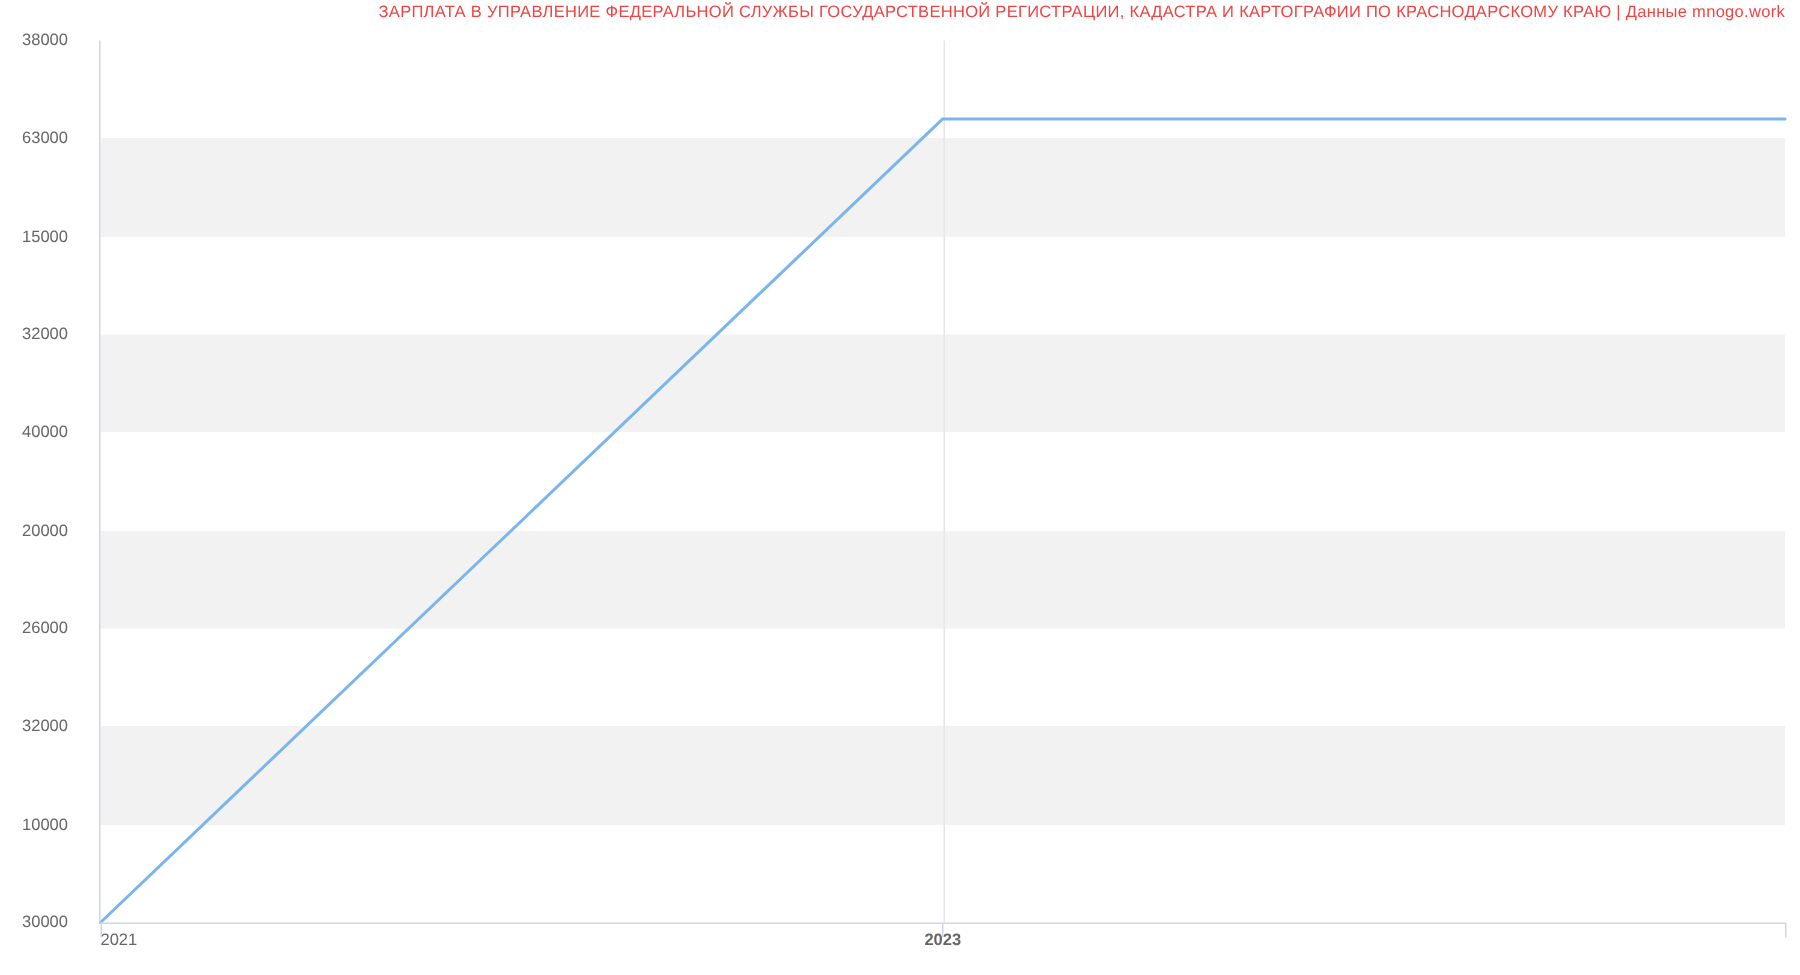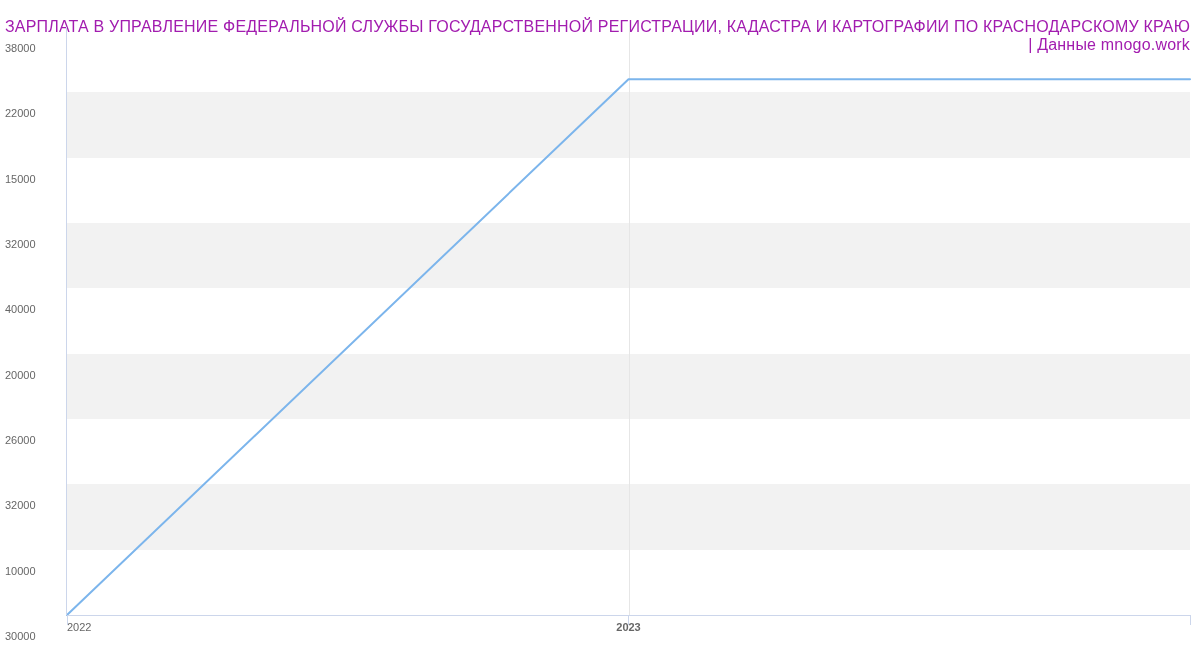--- a/index.html
+++ b/index.html
@@ -12,26 +12,26 @@
     font-size: 11px;
     color: #333333;
   }
   .chart-container {
     position: relative;
     width: 1200px;
     height: 650px;
   }
   .chart-title {
     position: absolute;
-    top: 18px;
+    top: 2px;
     left: 0;
     right: 10px;
     text-align: right;
-    font-size: 16px;
-    color: #a21caf;
+    font-size: 11px;
+    color: #ef4444;
     font-weight: 400;
     letter-spacing: 0.2px;
   }
   .plot-area {
     position: absolute;
     left: 67px;
     top: 27px;
     width: 1123px;
     height: 588px;
   }
@@ -49,25 +49,24 @@
     background: #e6e6e6;
   }
   .axis-line {
     position: absolute;
     background: #ccd6eb;
   }
   .y-tick {
     position: absolute;
     right: 1145px;
     width: 50px;
-    text-align: left;
+    text-align: center;
     color: #666666;
     font-size: 11px;
     transform: translateY(-50%);
-    margin-top: 21px;
   }
   .x-tick {
     position: absolute;
     top: 621px;
     color: #666666;
     font-size: 11px;
     transform: translateX(-50%);
     text-align: center;
   }
   .tick-mark {
@@ -117,26 +116,26 @@
 
   <div id="y-ticks">
       <div class="y-tick" style="top: 615px;">30000</div>
       <div class="y-tick" style="top: 549.667px;">10000</div>
       <div class="y-tick" style="top: 484.333px;">32000</div>
       <div class="y-tick" style="top: 419px;">26000</div>
       <div class="y-tick" style="top: 353.667px;">20000</div>
       <div class="y-tick" style="top: 288.333px;">40000</div>
       <div class="y-tick" style="top: 223px;">32000</div>
       <div class="y-tick" style="top: 157.667px;">15000</div>
-      <div class="y-tick" style="top: 92.3333px;">22000</div>
+      <div class="y-tick" style="top: 92.3333px;">63000</div>
       <div class="y-tick" style="top: 27px;">38000</div>
     </div>
 
   <div id="x-ticks">
-      <div class="x-tick" style="transform: translateX(0px); left: 67px; text-align: left;">2022</div>
+      <div class="x-tick" style="transform: translateX(0px); left: 67px; text-align: left;">2021</div>
       <div class="tick-mark" style="left: 66.5px; top: 615px; width: 1px; height: 10px;"></div>
       <div class="x-tick" style="left: 628.5px; font-weight: bold;">2023</div>
       <div class="tick-mark" style="left: 628px; top: 615px; width: 1px; height: 10px;"></div>
       <div class="x-tick" style="transform: translateX(-100%); left: 1258px; text-align: right;">2024</div>
       <div class="tick-mark" style="left: 1189.5px; top: 615px; width: 1px; height: 10px;"></div>
     </div>
 
 </div>
 
 </body></html>

